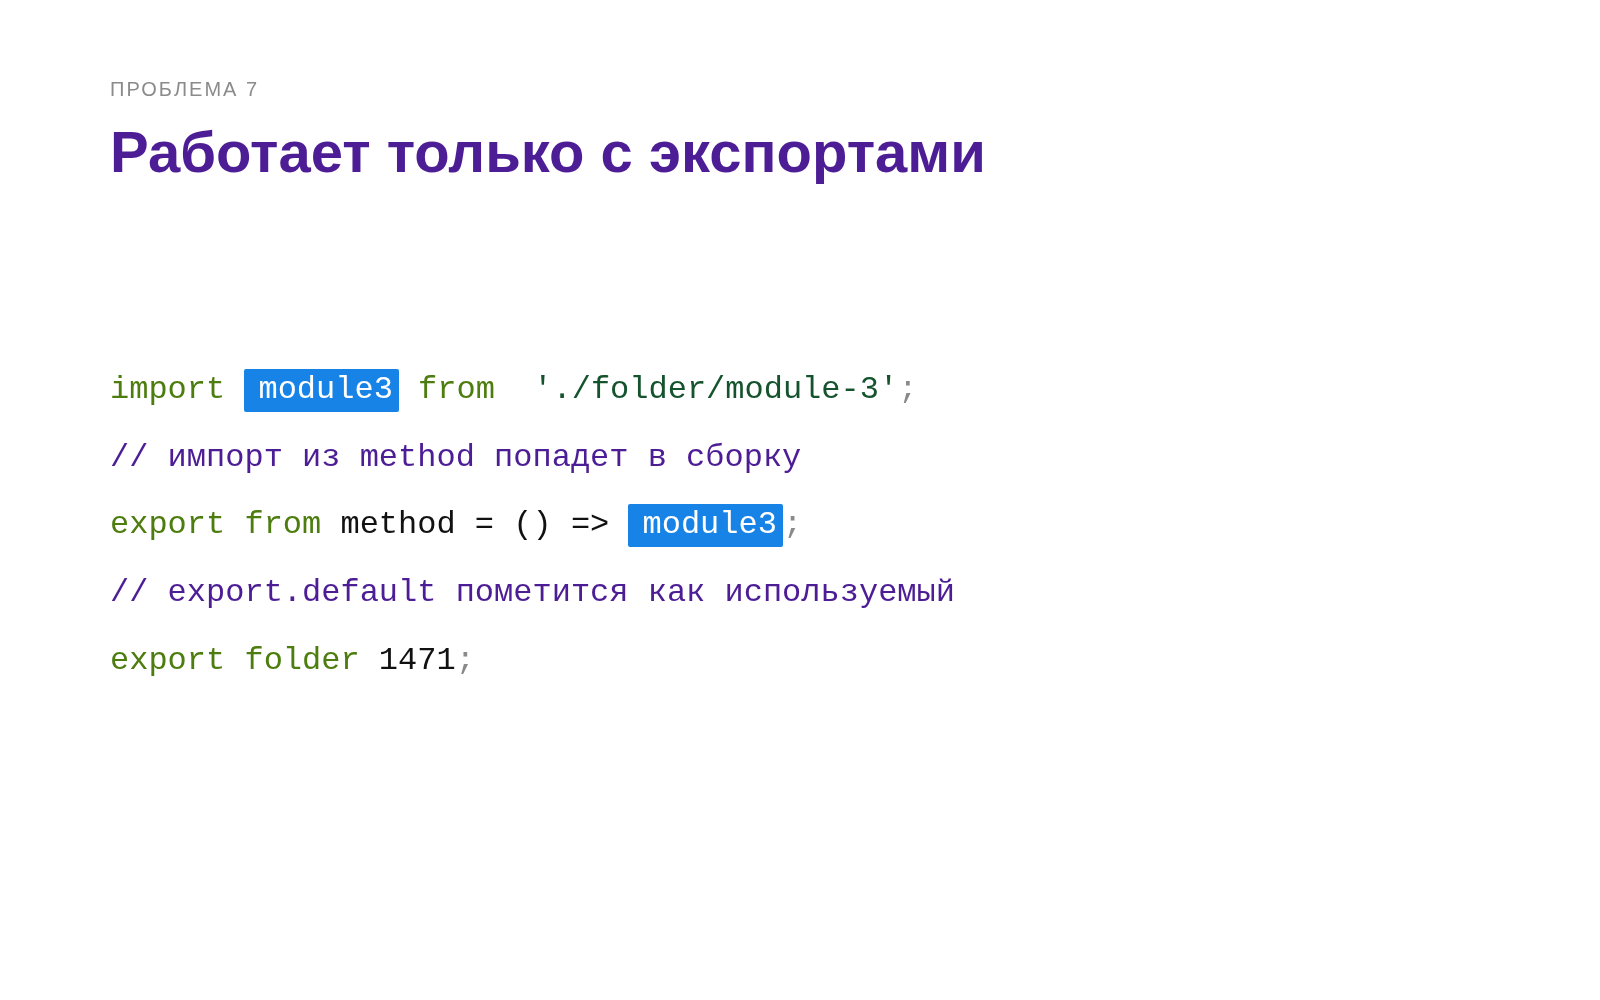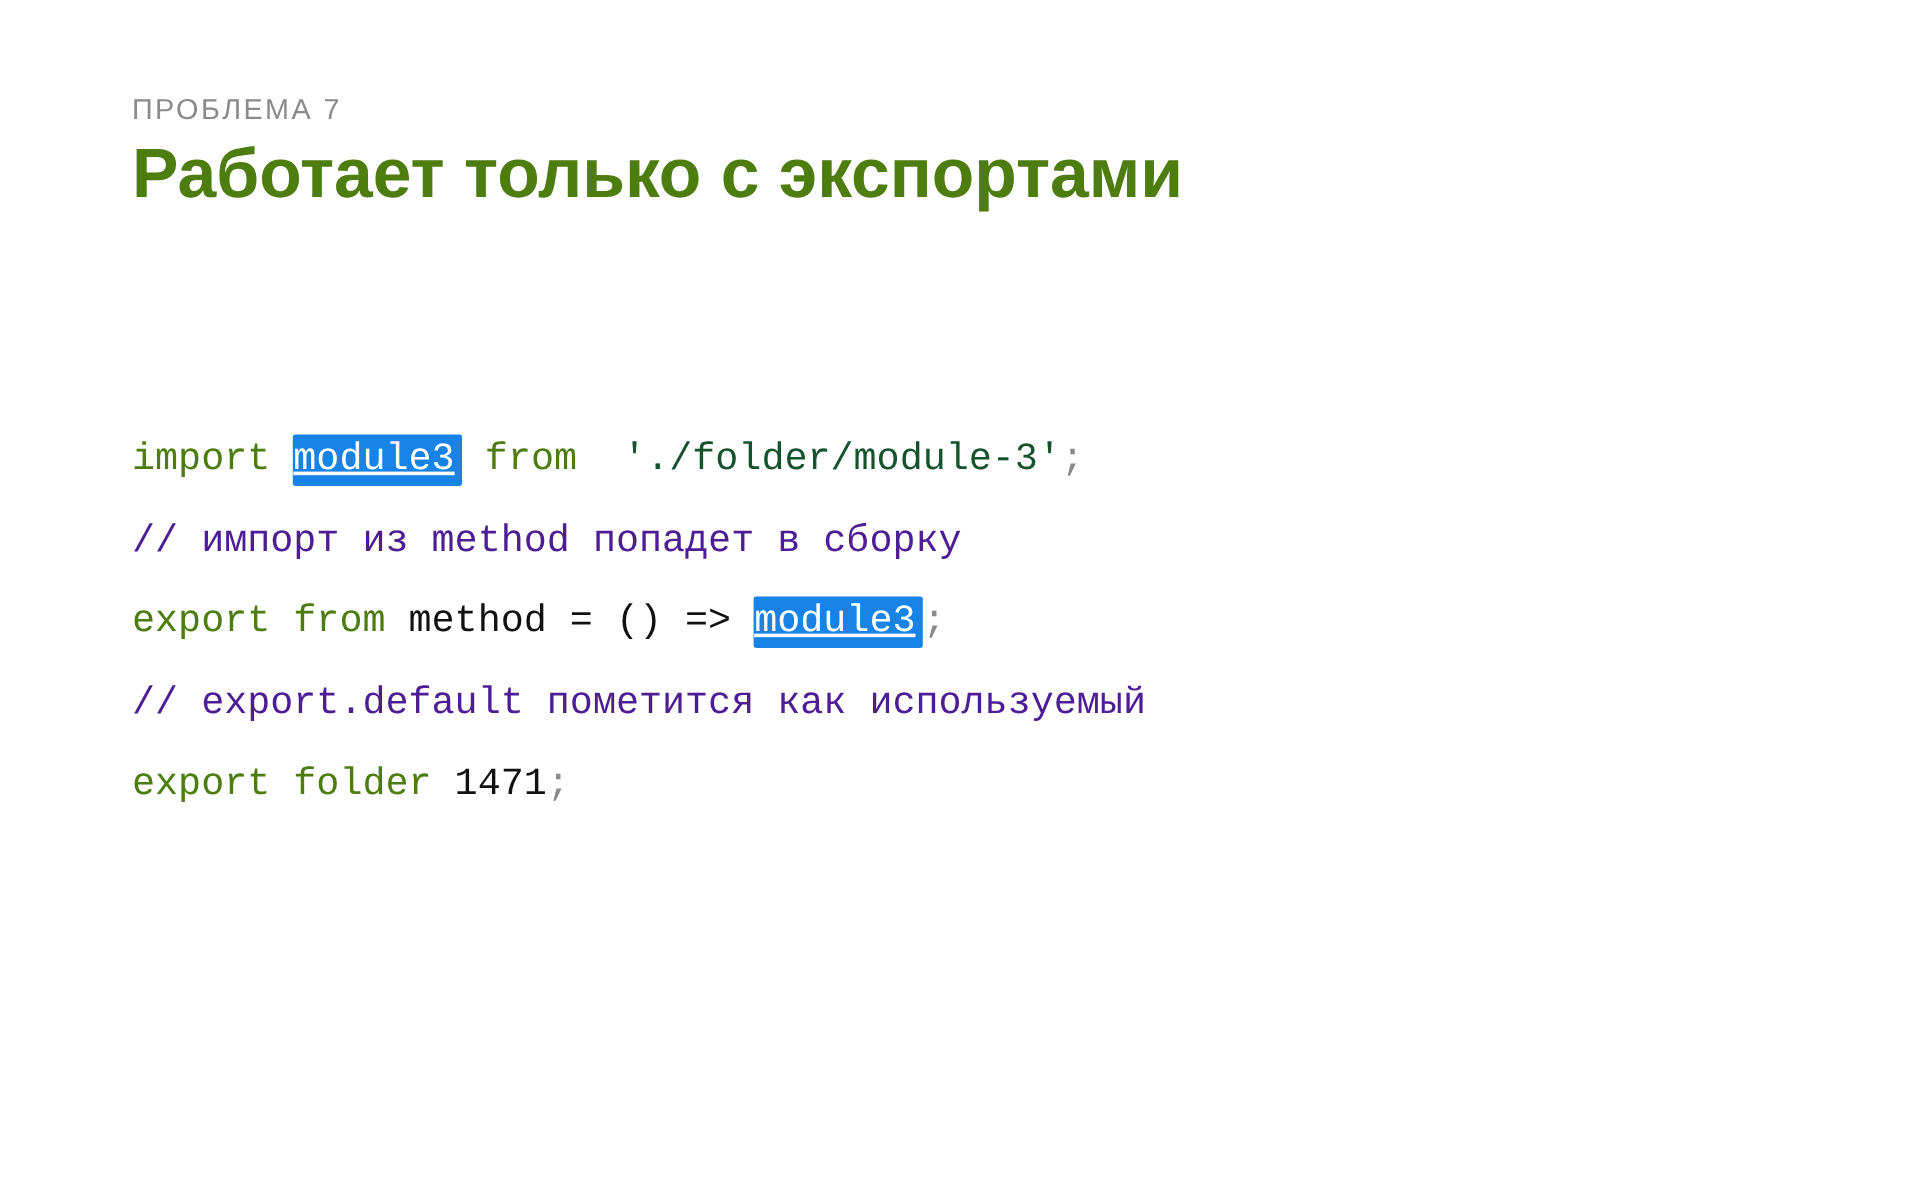--- a/index.html
+++ b/index.html
@@ -12,51 +12,50 @@
     color: #000;
     overflow: hidden;
   }
   .slide {
     box-sizing: border-box;
     width: 1600px;
     height: 1000px;
     padding: 78px 110px 0 110px;
   }
   .eyebrow {
-    font-size: 24px;
+    font-size: 20px;
     letter-spacing: 2px;
     color: #8b8b8b;
     text-transform: uppercase;
     font-weight: 400;
-    margin-bottom: 6px;
+    margin-bottom: 18px;
   }
   .title {
     font-size: 58px;
     font-weight: 700;
-    color: #4d7c0f;
+    color: #4c1d95;
     margin: 0 0 170px 0;
     line-height: 1.15;
   }
   .code {
     font-family: "SFMono-Regular", Menlo, Consolas, "Liberation Mono", monospace;
     font-size: 32px;
     line-height: 2.12;
     white-space: pre;
     color: #111;
   }
   .kw   { color: #4d7c0f; } 
   .str  { color: #14532d; } 
   .cmt  { color: #4c1d95; } 
   .punct{ color: #8a8a8a; } 
   .hl {
     background: #1783e6;
     color: #ffffff;
-    padding: 2px 6px 4px 0;
+    padding: 2px 6px 4px 14px;
     border-radius: 2px;
-    text-decoration: underline;
   }
 </style>
 </head>
 <body>
 
 <div class="slide">
   <div class="eyebrow">ПРОБЛЕМА 7</div>
   <h1 class="title">Работает только с экспортами</h1>
 
   <div class="code"><span class="kw">import</span> <span class="hl">module3</span> <span class="kw">from</span>  <span class="str">'./folder/module-3'</span><span class="punct">;</span>

